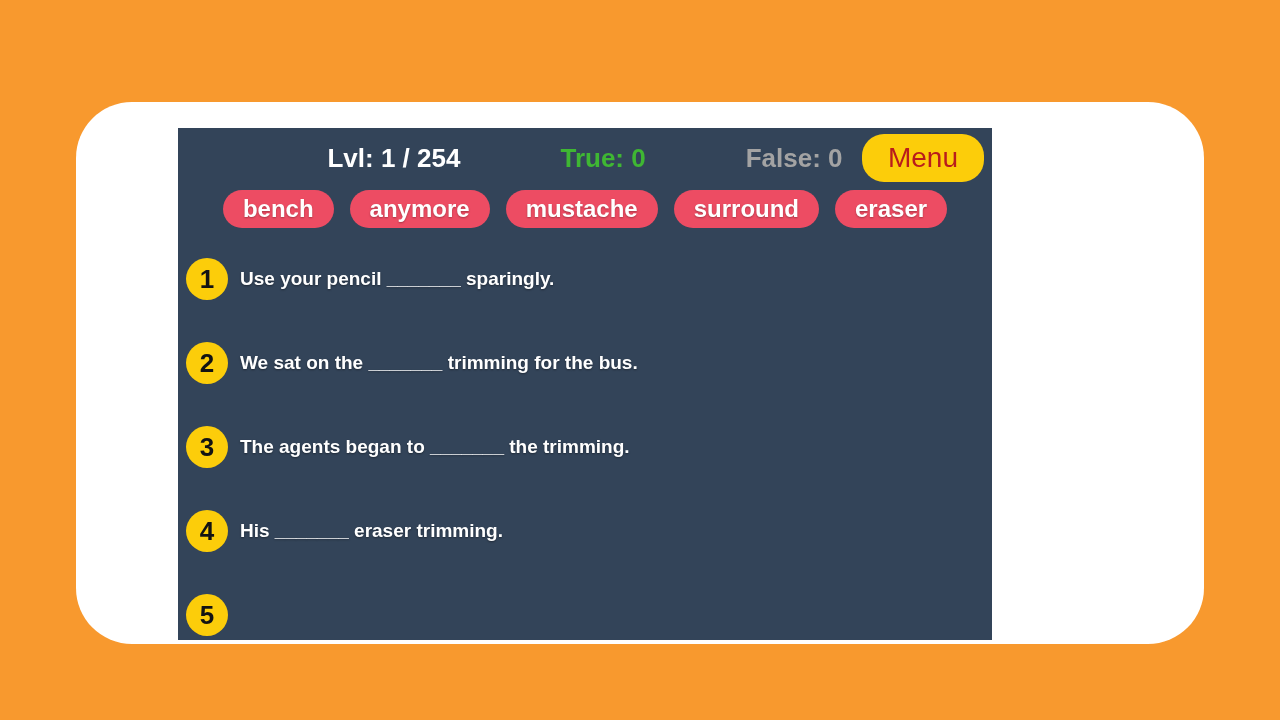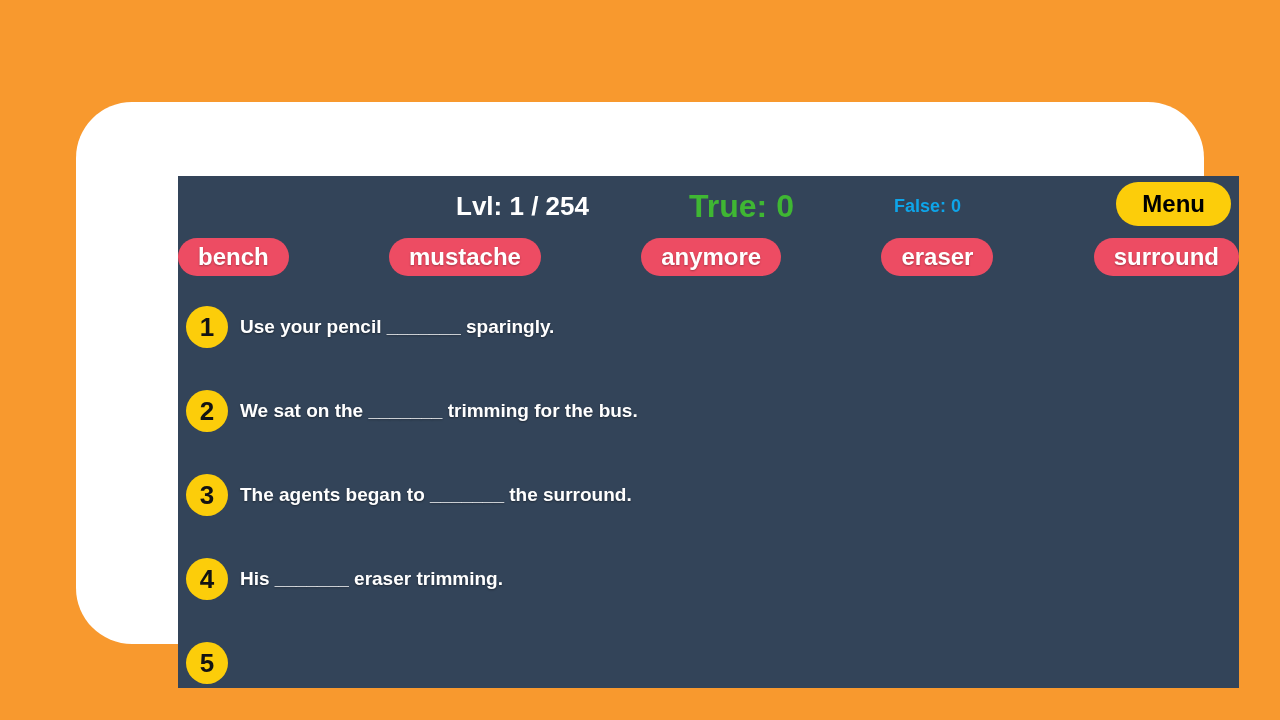--- a/index.html
+++ b/index.html
@@ -17,25 +17,24 @@
     top: 102px;
     width: 1128px;
     height: 542px;
     background: #ffffff;
     border-radius: 56px;
   }
   .screen {
     position: absolute;
     left: 178px;
     top: 128px;
-    width: 1061px;
+    width: 814px;
     height: 512px;
     background: #334459;
     overflow: hidden;
-    margin-top: 48px;
   }
   .topbar {
     position: relative;
     width: 100%;
     padding-top: 10px;
   }
   .stats {
     display: flex;
     align-items: center;
     justify-content: center;
@@ -44,43 +43,43 @@
     position: relative;
   }
   .lvl {
     color: #ffffff;
     font-weight: bold;
     font-size: 26px;
   }
   .true {
     color: #3fb733;
     font-weight: bold;
-    font-size: 32px;
+    font-size: 26px;
   }
   .false {
-    color: #0ea5e9;
+    color: #a3a3a3;
     font-weight: bold;
-    font-size: 18px;
+    font-size: 26px;
   }
   .menu-btn {
     position: absolute;
     right: 8px;
     top: 6px;
     background: #fccd0a;
-    color: #000000;
-    font-weight: bold;
-    font-size: 24px;
+    color: #b91c1c;
+    font-weight: normal;
+    font-size: 28px;
     border: none;
     border-radius: 22px;
     padding: 8px 26px;
     cursor: pointer;
   }
   .words {
     display: flex;
-    justify-content: space-between;
+    justify-content: center;
     gap: 16px;
     margin-top: 12px;
   }
   .word-chip {
     background: #ed4c63;
     color: #ffffff;
     font-weight: bold;
     font-size: 24px;
     border: none;
     border-radius: 22px;
@@ -128,39 +127,39 @@
   <div class="topbar">
     <div class="stats">
       <span class="lvl">Lvl: 1 / 254</span>
       <span class="true">True: 0</span>
       <span class="false">False: 0</span>
     </div>
     <button class="menu-btn">Menu</button>
 
     <div class="words">
       <button class="word-chip">bench</button>
+      <button class="word-chip">anymore</button>
       <button class="word-chip">mustache</button>
-      <button class="word-chip">anymore</button>
+      <button class="word-chip">surround</button>
       <button class="word-chip">eraser</button>
-      <button class="word-chip">surround</button>
     </div>
   </div>
 
   <div class="sentences">
     <div class="sentence-row">
       <div class="num-badge">1</div>
       <div class="sentence-text">Use your pencil _______ sparingly.</div>
     </div>
     <div class="sentence-row">
       <div class="num-badge">2</div>
       <div class="sentence-text">We sat on the _______ trimming for the bus.</div>
     </div>
     <div class="sentence-row">
       <div class="num-badge">3</div>
-      <div class="sentence-text">The agents began to _______ the surround.</div>
+      <div class="sentence-text">The agents began to _______ the trimming.</div>
     </div>
     <div class="sentence-row">
       <div class="num-badge">4</div>
       <div class="sentence-text">His _______ eraser trimming.</div>
     </div>
     <div class="sentence-row">
       <div class="num-badge">5</div>
     </div>
   </div>
 

